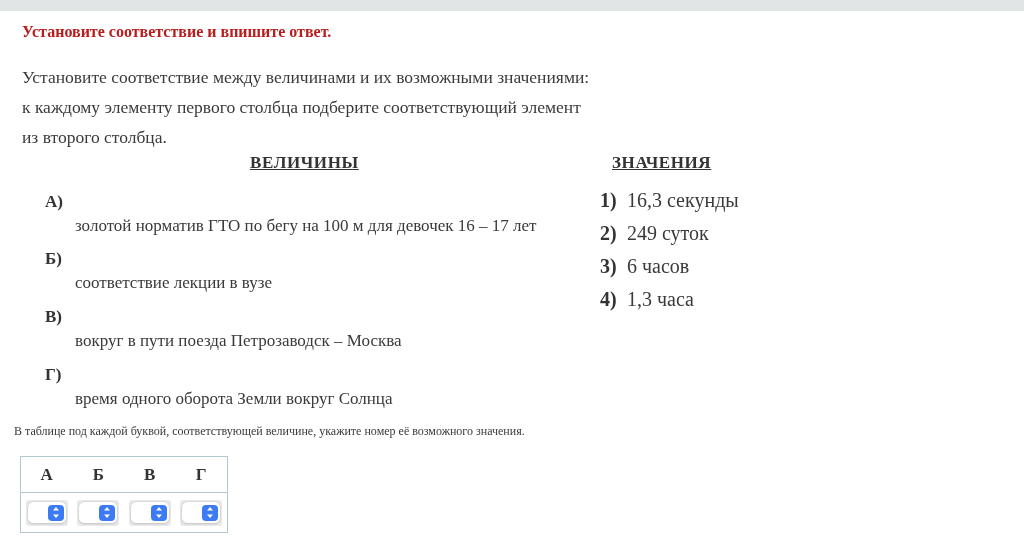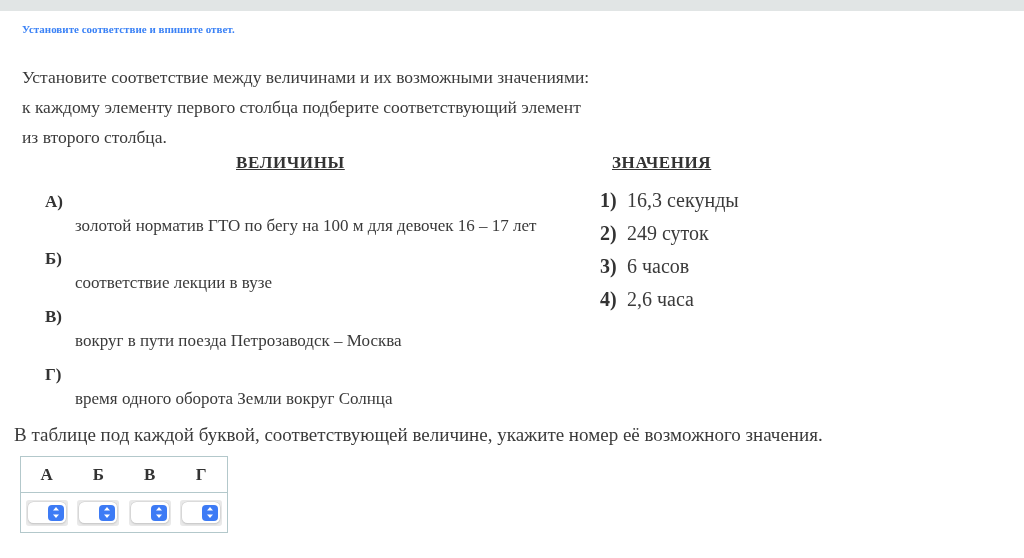--- a/index.html
+++ b/index.html
@@ -8,56 +8,56 @@
     font-family:"Liberation Serif", serif;
     color:#3a3a3a;
     position:relative;
   }
   .topbar {
     position:absolute; left:0; top:0; width:1024px; height:11px;
     background:#e1e5e5;
   }
   .title {
     position:absolute; left:22px; top:23px;
-    font-size:11px; font-weight:bold; color:#3b82f6;
+    font-size:16px; font-weight:bold; color:#b91c1c;
   }
   .instruction {
     position:absolute; left:22px; top:62px;
     font-size:17.5px; line-height:30px;
     white-space:pre-line;
   }
   .col-header {
     position:absolute; top:153px;
     font-size:17px; font-weight:bold;
     text-decoration:underline;
     letter-spacing:0.6px;
     color:#333333;
   }
-  .col-header.left  { left:236px; }
+  .col-header.left  { left:250px; }
   .col-header.right { left:612px;font-family:Liberation Serif, serif; }
 
   .q-letter {
     position:absolute; left:45px;
     font-size:17px; font-weight:bold; color:#333333;
   }
   .q-text {
     position:absolute; left:75px;
     font-size:17px;
   }
   .v-row {
     position:absolute; left:600px;
     font-size:20px;
   }
   .v-num {
     display:inline-block; width:27px;
     font-weight:bold; color:#333333;
   }
   .answer-instruction {
     position:absolute; left:14px; top:424px;
-    font-size:19px;
+    font-size:12px;
   }
   .answer-table {
     position:absolute; left:20px; top:456px; width:208px;
     border:1px solid #b3c8cb;
     background:#ffffff;
   }
   .answer-table .hdr-row {
     display:flex; height:36px;
     border-bottom:1px solid #b3c8cb;
   }
@@ -125,21 +125,21 @@
 <div class="v-row" style="top:189px">
   <span class="v-num">1)</span><span>16,3 секунды</span>
 </div>
 <div class="v-row" style="top:222px">
   <span class="v-num">2)</span><span>249 суток</span>
 </div>
 <div class="v-row" style="top:255px">
   <span class="v-num">3)</span><span>6 часов</span>
 </div>
 <div class="v-row" style="top:288px">
-  <span class="v-num">4)</span><span>2,6 часа</span>
+  <span class="v-num">4)</span><span>1,3 часа</span>
 </div>
 
 <div class="answer-instruction">В таблице под каждой буквой, соответствующей величине, укажите номер её возможного значения.</div>
 
 <div class="answer-table">
   <div class="hdr-row">
     <div class="hdr-cell">А</div>
     <div class="hdr-cell">Б</div>
     <div class="hdr-cell">В</div>
     <div class="hdr-cell">Г</div>

